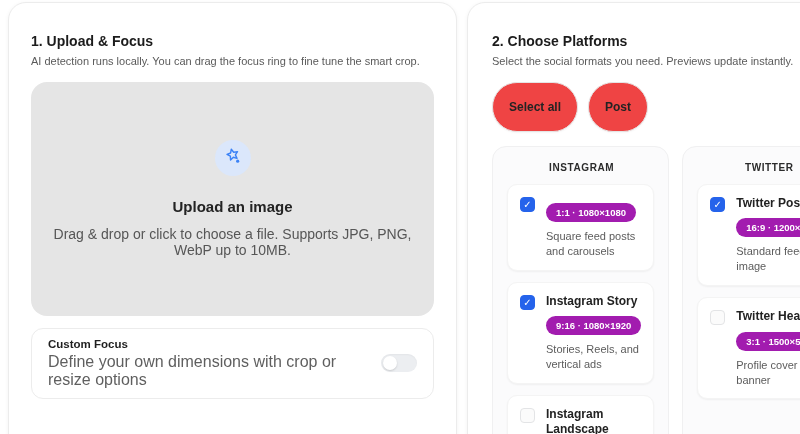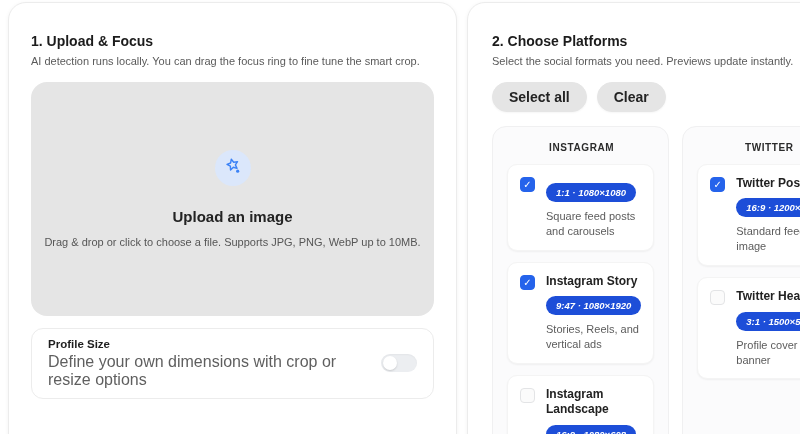--- a/index.html
+++ b/index.html
@@ -37,21 +37,21 @@
     text-align: center;
     cursor: pointer;
   }
   .dz-icon-circle {
     width: 36px; height: 36px;
     border-radius: 50%;
     background: #dbe7fb;
     display: flex; align-items: center; justify-content: center;
   }
   .dz-title { font-size: 15px; font-weight: 700; color: #232323; margin-top: 22px; }
-  .dz-hint { font-size: 11px; color: #565656; margin-top: 11px; padding: 0 10px; }
+  .dz-hint { font-size: 14px; color: #565656; margin-top: 11px; padding: 0 10px; }
 
   
   .custom-size {
     margin-top: 12px;
     border: 1px solid #ececec;
     border-radius: 12px;
     padding: 9px 16px;
     display: flex;
     align-items: center;
     justify-content: space-between;
@@ -70,25 +70,25 @@
   .toggle .knob {
     position: absolute; top: 2px; left: 2px;
     width: 14px; height: 14px;
     background: #fff; border-radius: 50%;
     box-shadow: 0 1px 2px rgba(0,0,0,0.15);
   }
 
   
   .actions { margin-top: 13px; display: flex; gap: 10px; }
   .pill-btn {
-    background: #e5e5e5;
+    background: #ef4444;
     border: 1px solid #e5e5e5;
     border-radius: 999px;
-    padding: 6px 16px;
-    font-size: 14px;
+    padding: 17px 16px;
+    font-size: 12px;
     font-weight: 600;
     color: #232323;
     font-family: inherit;
     cursor: pointer;
     box-shadow: 0 1px 2px rgba(0,0,0,0.04);
   }
 
   
   .platform-grid {
     margin-top: 14px;
@@ -133,29 +133,28 @@
     color: #fff;
     font-size: 10px;
     line-height: 13px;
     text-align: center;
     margin-top: 1px;
   }
   .checkbox.checked { background: #2563eb; border-color: #2563eb; }
   .format-label { font-size: 12px; font-weight: 700; color: #222; line-height: 1.3; }
   .format-badge {
     display: inline-block;
-    background: #1d4ed8;
+    background: #a21caf;
     color: #fff;
     border-radius: 999px;
     font-size: 9.5px;
     font-weight: 700;
     padding: 4px 10px;
     margin: 7px 0 7px;
     white-space: nowrap;
-    font-style: italic;
   }
   .format-desc { font-size: 11px; color: #5c5c5c; line-height: 1.35; }
 </style>
 </head>
 <body>
 
 <section class="card card-left">
   <h2 class="panel-title">1. Upload &amp; Focus</h2>
   <p class="panel-sub">AI detection runs locally. You can drag the focus ring to fine tune the smart crop.</p>
 
@@ -167,55 +166,55 @@
           <circle cx="17.6" cy="18.2" r="1.9" fill="#3b82f6"></circle>
         </svg>
       </span>
     </div>
     <div class="dz-title">Upload an image</div>
     <div class="dz-hint">Drag &amp; drop or click to choose a file. Supports JPG, PNG, WebP up to 10MB.</div>
   </div>
 
   <div class="custom-size">
     <div>
-      <div class="cs-title">Profile Size</div>
+      <div class="cs-title">Custom Focus</div>
       <div class="cs-desc">Define your own dimensions with crop or resize options</div>
     </div>
     <div class="toggle">
       <div class="knob"></div>
     </div>
   </div>
 </section>
 
 <section class="card card-right">
   <h2 class="panel-title">2. Choose Platforms</h2>
   <p class="panel-sub">Select the social formats you need. Previews update instantly.</p>
 
   <div class="actions">
     <button class="pill-btn">Select all</button>
-    <button class="pill-btn">Clear</button>
+    <button class="pill-btn">Post</button>
   </div>
 
   <div class="platform-grid">
   <div class="platform-section">
     <div class="section-title">INSTAGRAM</div>
     <div>
   <div class="format-item">
     <div class="checkbox checked">✓</div>
     <div>
       <span class="format-badge">1:1 · 1080×1080</span>
       <div class="format-desc">Square feed posts and carousels</div>
     </div>
   </div>
 
   <div class="format-item">
     <div class="checkbox checked">✓</div>
     <div>
       <div class="format-label">Instagram Story</div>
-      <span class="format-badge">9:47 · 1080×1920</span>
+      <span class="format-badge">9:16 · 1080×1920</span>
       <div class="format-desc">Stories, Reels, and vertical ads</div>
     </div>
   </div>
 
   <div class="format-item">
     <div class="checkbox"></div>
     <div>
       <div class="format-label">Instagram Landscape</div>
       <span class="format-badge">16:9 · 1080×608</span>
       

